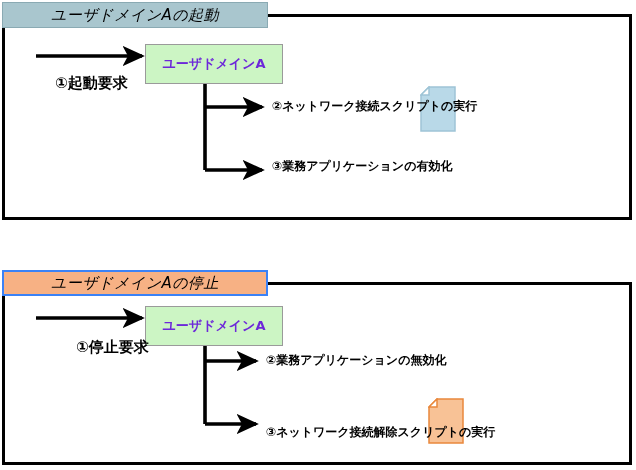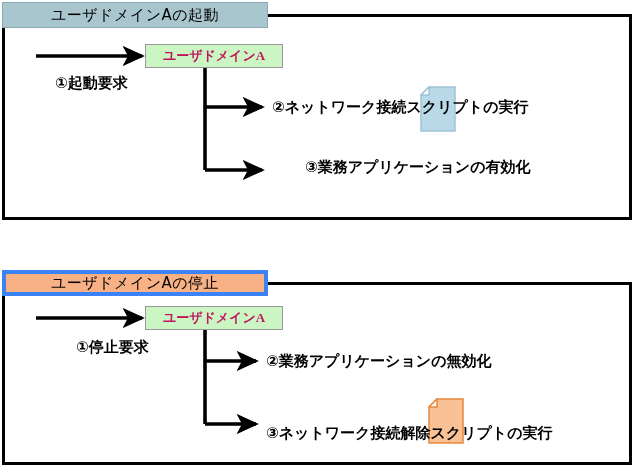--- a/index.html
+++ b/index.html
@@ -28,55 +28,55 @@
     height:26px;
     box-sizing:border-box;
     display:flex;
     align-items:center;
     justify-content:center;
     font-size:15px;
     color:#000000;
     letter-spacing:0.5px;
     z-index:5;
     white-space:nowrap;
+    font-style:italic;
   }
   #header-startup{
     top:2px;
     background:#a9c6ce;
     border:1px solid #8aaab3;
   }
   #header-shutdown{
     top:270px;
     background:#f7b184;
-    border:4px solid #3b82f6;
+    border:2px solid #3b82f6;
   }
 
   .domain-box{
     position:absolute;
     width:138px;
-    height:24px;
+    height:40px;
     box-sizing:border-box;
     background:#ccf5c4;
     border:1px solid #9a9a9a;
     display:flex;
     align-items:center;
     justify-content:center;
     font-size:13px;
     font-weight:bold;
-    color:#be185d;
+    color:#6d28d9;
     white-space:nowrap;
     z-index:4;
-    font-family:Liberation Serif, serif;
   }
   #domain-box-startup{ left:145px; top:44px; }
   #domain-box-shutdown{ left:145px; top:306px; }
 
   .step-text{
     position:absolute;
-    font-size:15px;
+    font-size:12px;
     font-weight:bold;
     color:#000000;
     white-space:nowrap;
     z-index:6;
   }
   .request-text{
     position:absolute;
     font-size:15px;
     font-weight:bold;
     color:#000000;
@@ -111,21 +111,21 @@
     <path d="M9 1 L9 9 L1 9 Z" fill="#ffffff" stroke="#9ec4d6" stroke-width="1.5"></path>
   </svg>
 </div>
 
 <div class="domain-box" id="domain-box-startup">ユーザドメインA</div>
 
 <div class="request-text" style="left:36px; top:74px;margin-left:19px;">①起動要求</div>
 
 <div class="step-text" style="left:272px; top:98px;">②ネットワーク接続スクリプトの実行</div>
 
-<div class="step-text" style="left:272px; top:158px;margin-left:33px;">③業務アプリケーションの有効化</div>
+<div class="step-text" style="left:272px; top:158px;">③業務アプリケーションの有効化</div>
 
 <div class="panel" id="panel-shutdown"></div>
 
 <div class="panel-header" id="header-shutdown">ユーザドメインAの停止</div>
 
 <div class="doc-icon" style="left:428px; top:398px;">
   <svg width="36" height="46" viewBox="0 0 36 46">
     <path d="M9 1 L35 1 L35 45 L1 45 L1 9 Z" fill="#f8c296" stroke="#e9883c" stroke-width="1.5"></path>
     <path d="M9 1 L9 9 L1 9 Z" fill="#ffffff" stroke="#e9883c" stroke-width="1.5"></path>
   </svg>

